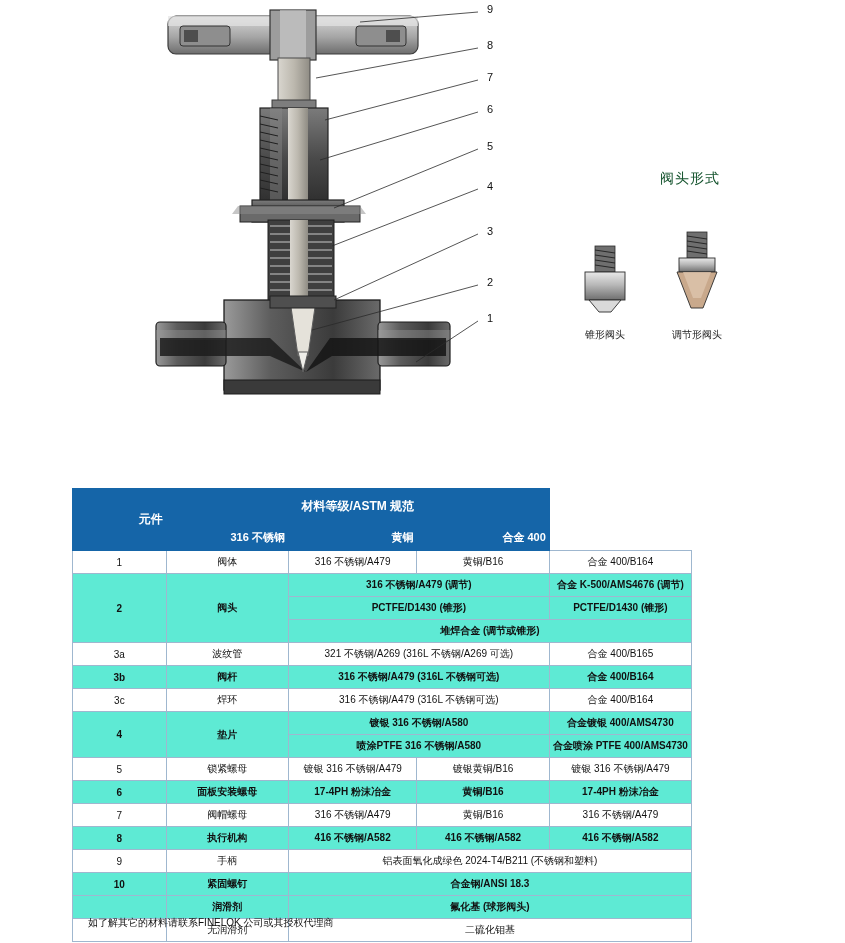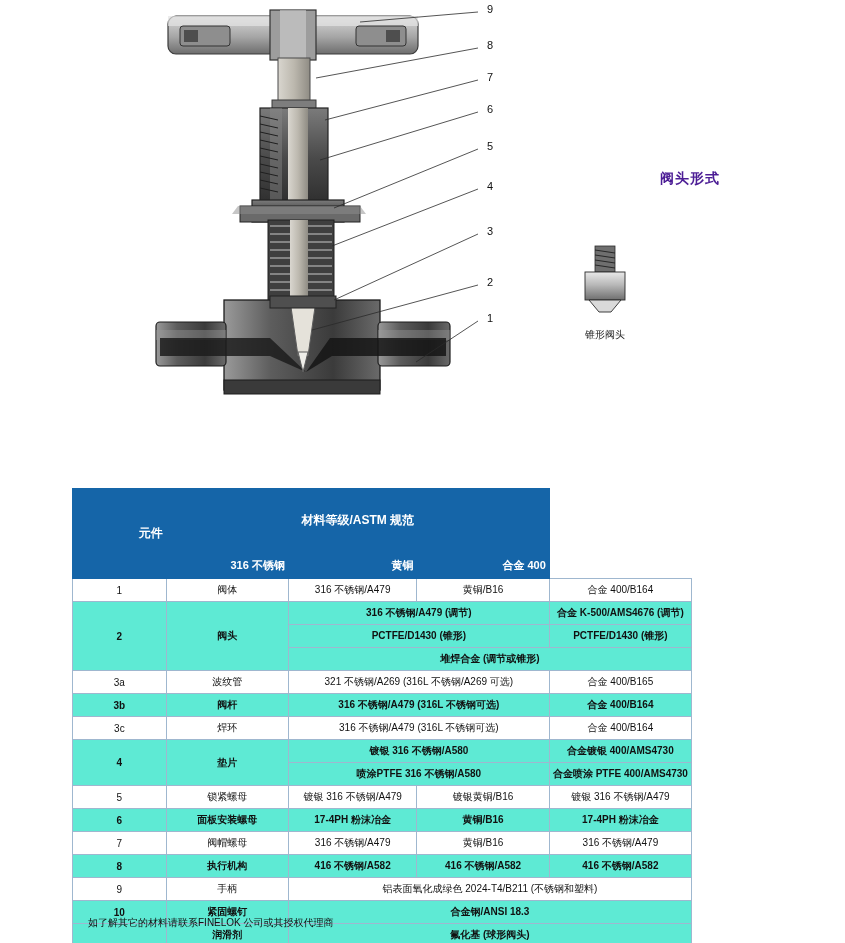--- a/index.html
+++ b/index.html
@@ -41,22 +41,22 @@
   
   #heads-area {
     position: absolute;
     left: 545px; top: 160px;
     width: 300px; height: 220px;
   }
   #heads-title {
     position: absolute;
     left: 115px; top: 10px;
     font-size: 14px;
-    font-weight: bold;
-    color: #4c1d95;
+    font-weight: normal;
+    color: #14532d;
     letter-spacing: 1px;
   }
   .head-item {
     position: absolute;
     width: 96px;
     text-align: center;
   }
   .head-caption {
     font-size: 10px;
     color: #222;
@@ -80,21 +80,21 @@
     padding: 4px 3px;
     text-align: center;
     vertical-align: middle;
     font-weight: normal;
   }
   table.spec thead th {
     background: #1565a8;
     color: #ffffff;
     font-size: 12px;
     font-weight: bold;
-    padding: 23px 3px;
+    padding: 9px 3px;
     border: 1px solid #1565a8;
   }
   table.spec thead th.sub {
     font-size: 11px;
     padding: 5px 3px;
     text-align: right;
   }
   tr.alt td { background: #5eead4; font-weight: bold; }
   tr.plain td { background: #ffffff; }
   td.idx { width: 32px; }
@@ -257,20 +257,35 @@
           <line x1="38" y1="15" x2="58" y2="18"></line>
           <line x1="38" y1="20" x2="58" y2="23"></line>
           <line x1="38" y1="25" x2="58" y2="28"></line>
         </g>
         <rect x="28" y="32" width="40" height="28" fill="url(#gMetal)" stroke="#2b2b2b" stroke-width="0.9"></rect>
         <polygon points="32,60 64,60 54,72 42,72" fill="#d9d9d9" stroke="#2b2b2b" stroke-width="0.9"></polygon>
       </svg>
       <div class="head-caption">锥形阀头</div>
     </div>
 
+    <div class="head-item" style="left:104px; top:68px;">
+      <svg width="96" height="92" viewBox="0 0 96 92">
+        <rect x="38" y="4" width="20" height="26" fill="#6f6f6f" stroke="#2b2b2b" stroke-width="0.8"></rect>
+        <g stroke="#1f1f1f" stroke-width="0.9">
+          <line x1="38" y1="8" x2="58" y2="11"></line>
+          <line x1="38" y1="13" x2="58" y2="16"></line>
+          <line x1="38" y1="18" x2="58" y2="21"></line>
+          <line x1="38" y1="23" x2="58" y2="26"></line>
+        </g>
+        <rect x="30" y="30" width="36" height="14" fill="url(#gMetal)" stroke="#2b2b2b" stroke-width="0.9"></rect>
+        <polygon points="28,44 68,44 54,80 42,80" fill="#c9a98c" stroke="#2b2b2b" stroke-width="0.9"></polygon>
+        <polygon points="34,44 62,44 52,70 44,70" fill="#ddc4ad" opacity="0.8"></polygon>
+      </svg>
+      <div class="head-caption">调节形阀头</div>
+    </div>
 
   </div>
 </div>
 
 <div id="spec-table-wrap">
   <table class="spec">
     <thead>
       <tr>
         <th rowspan="2" style="width:126px;text-align:right;">元件</th>
         <th colspan="3">材料等级/ASTM 规范</th>

